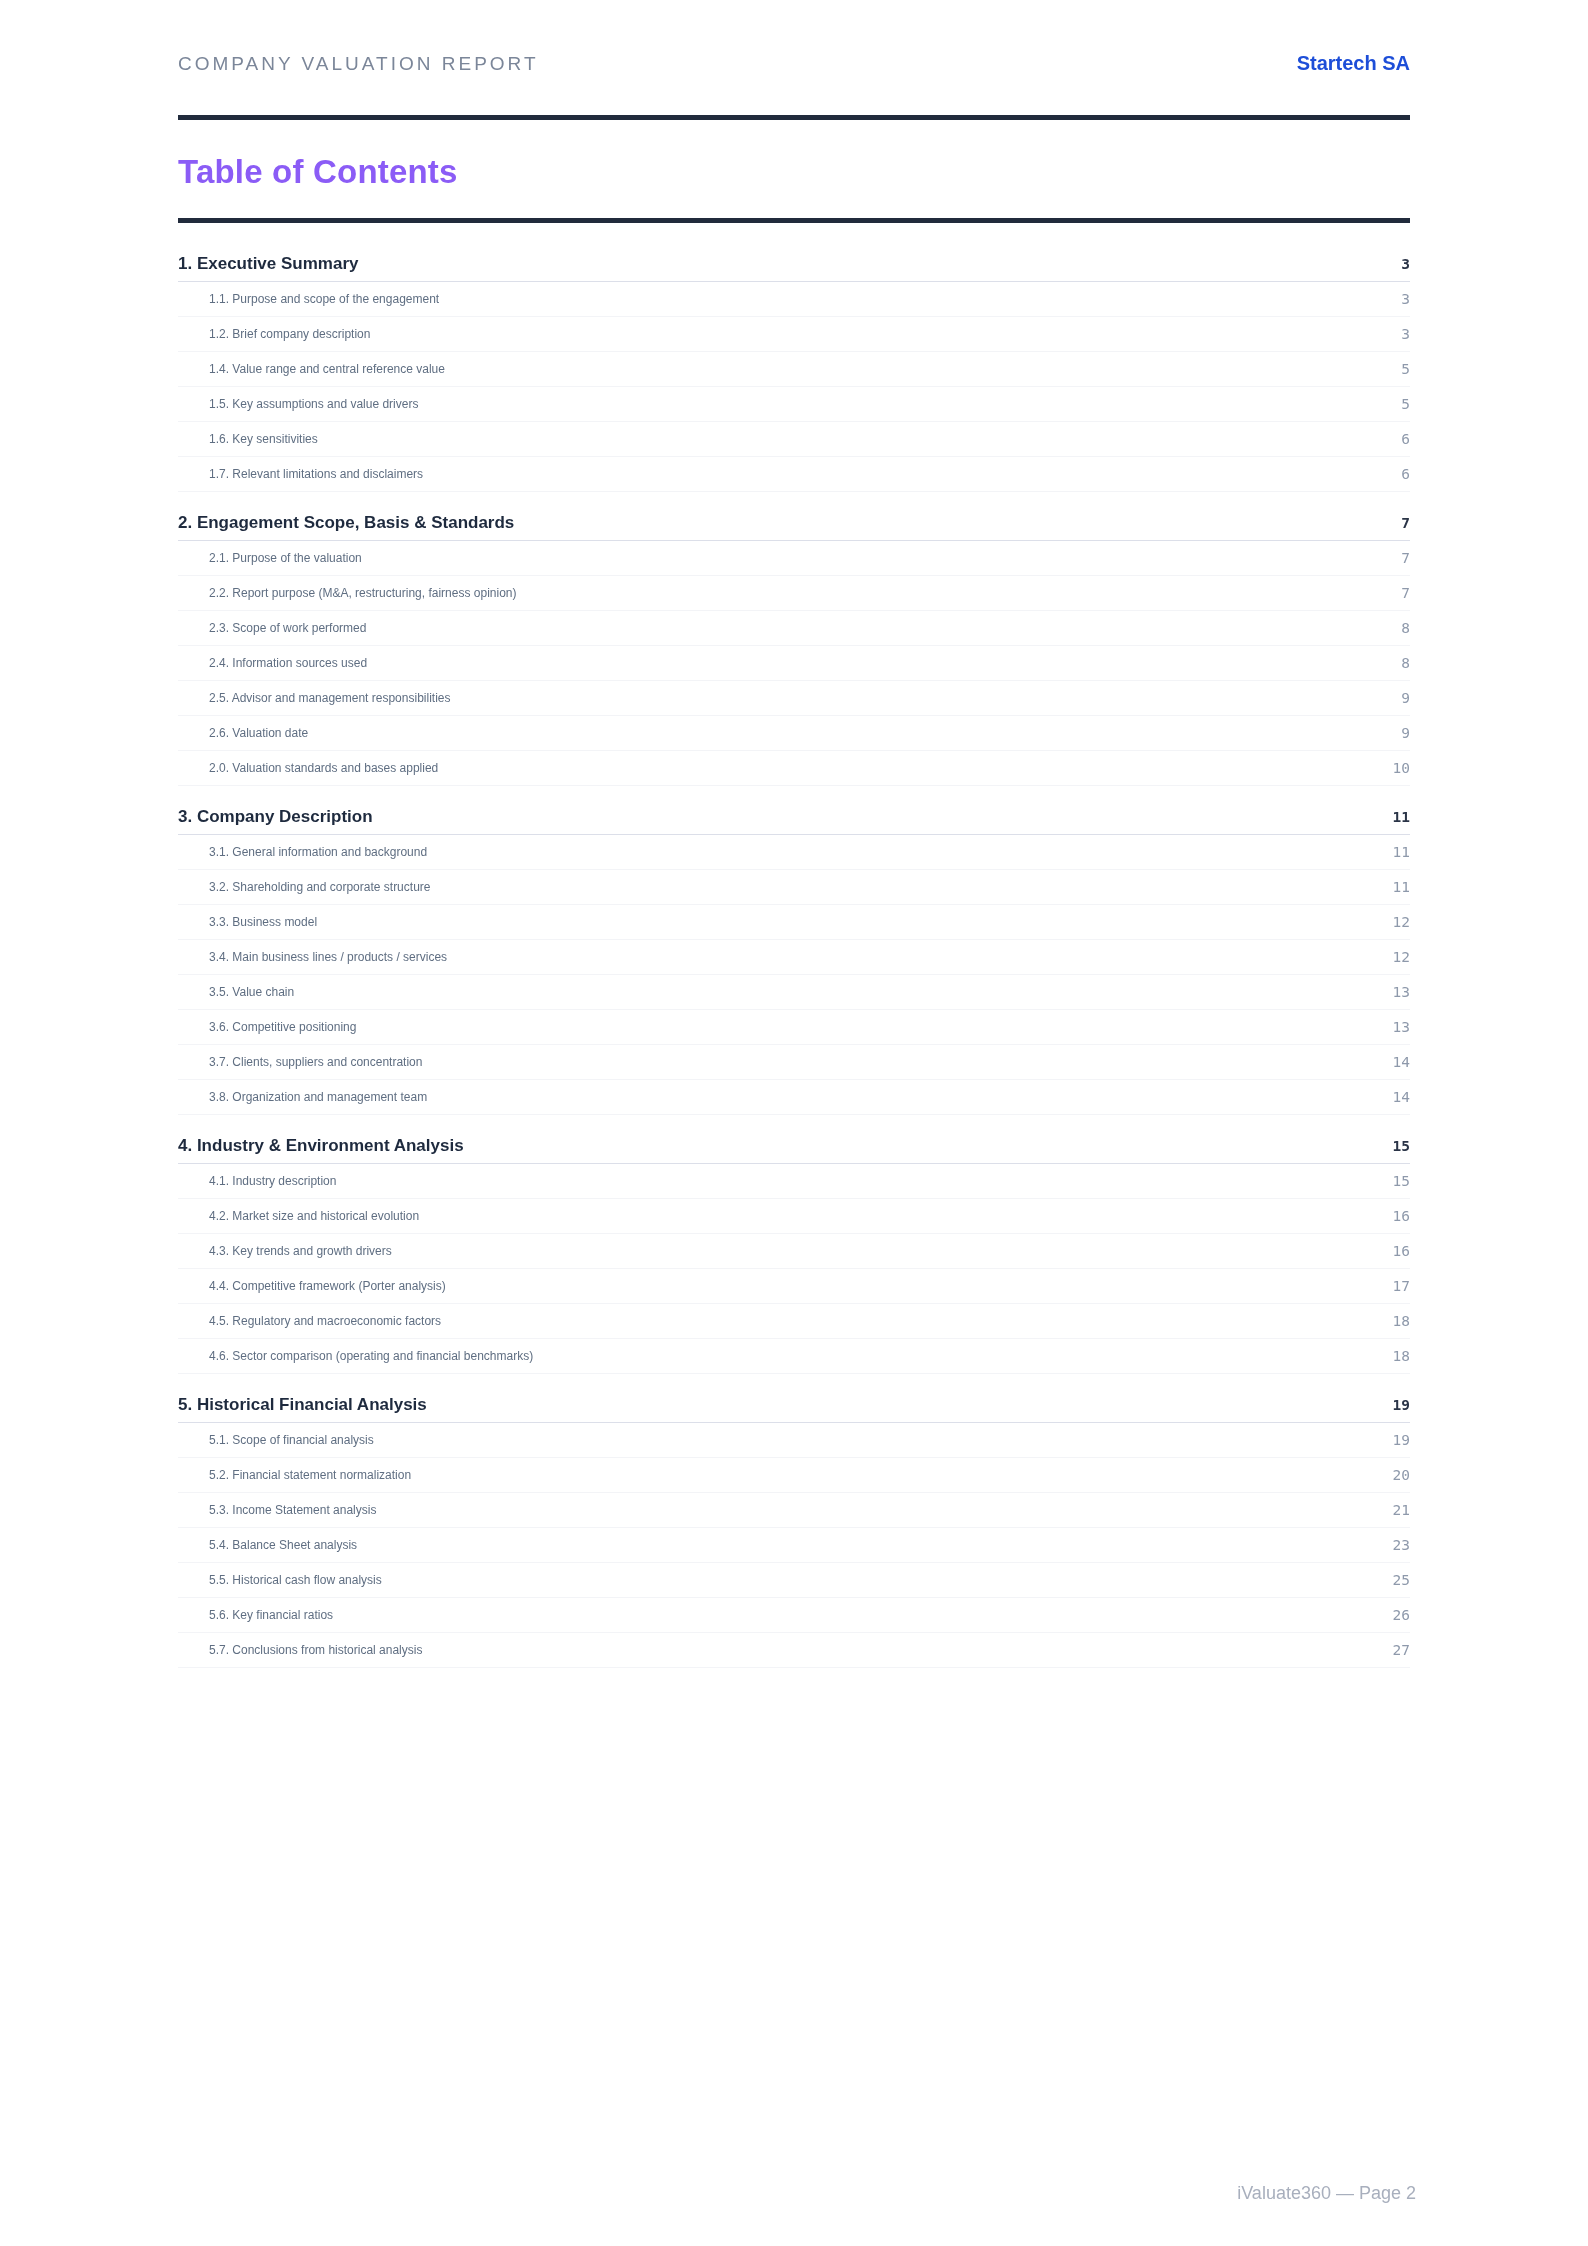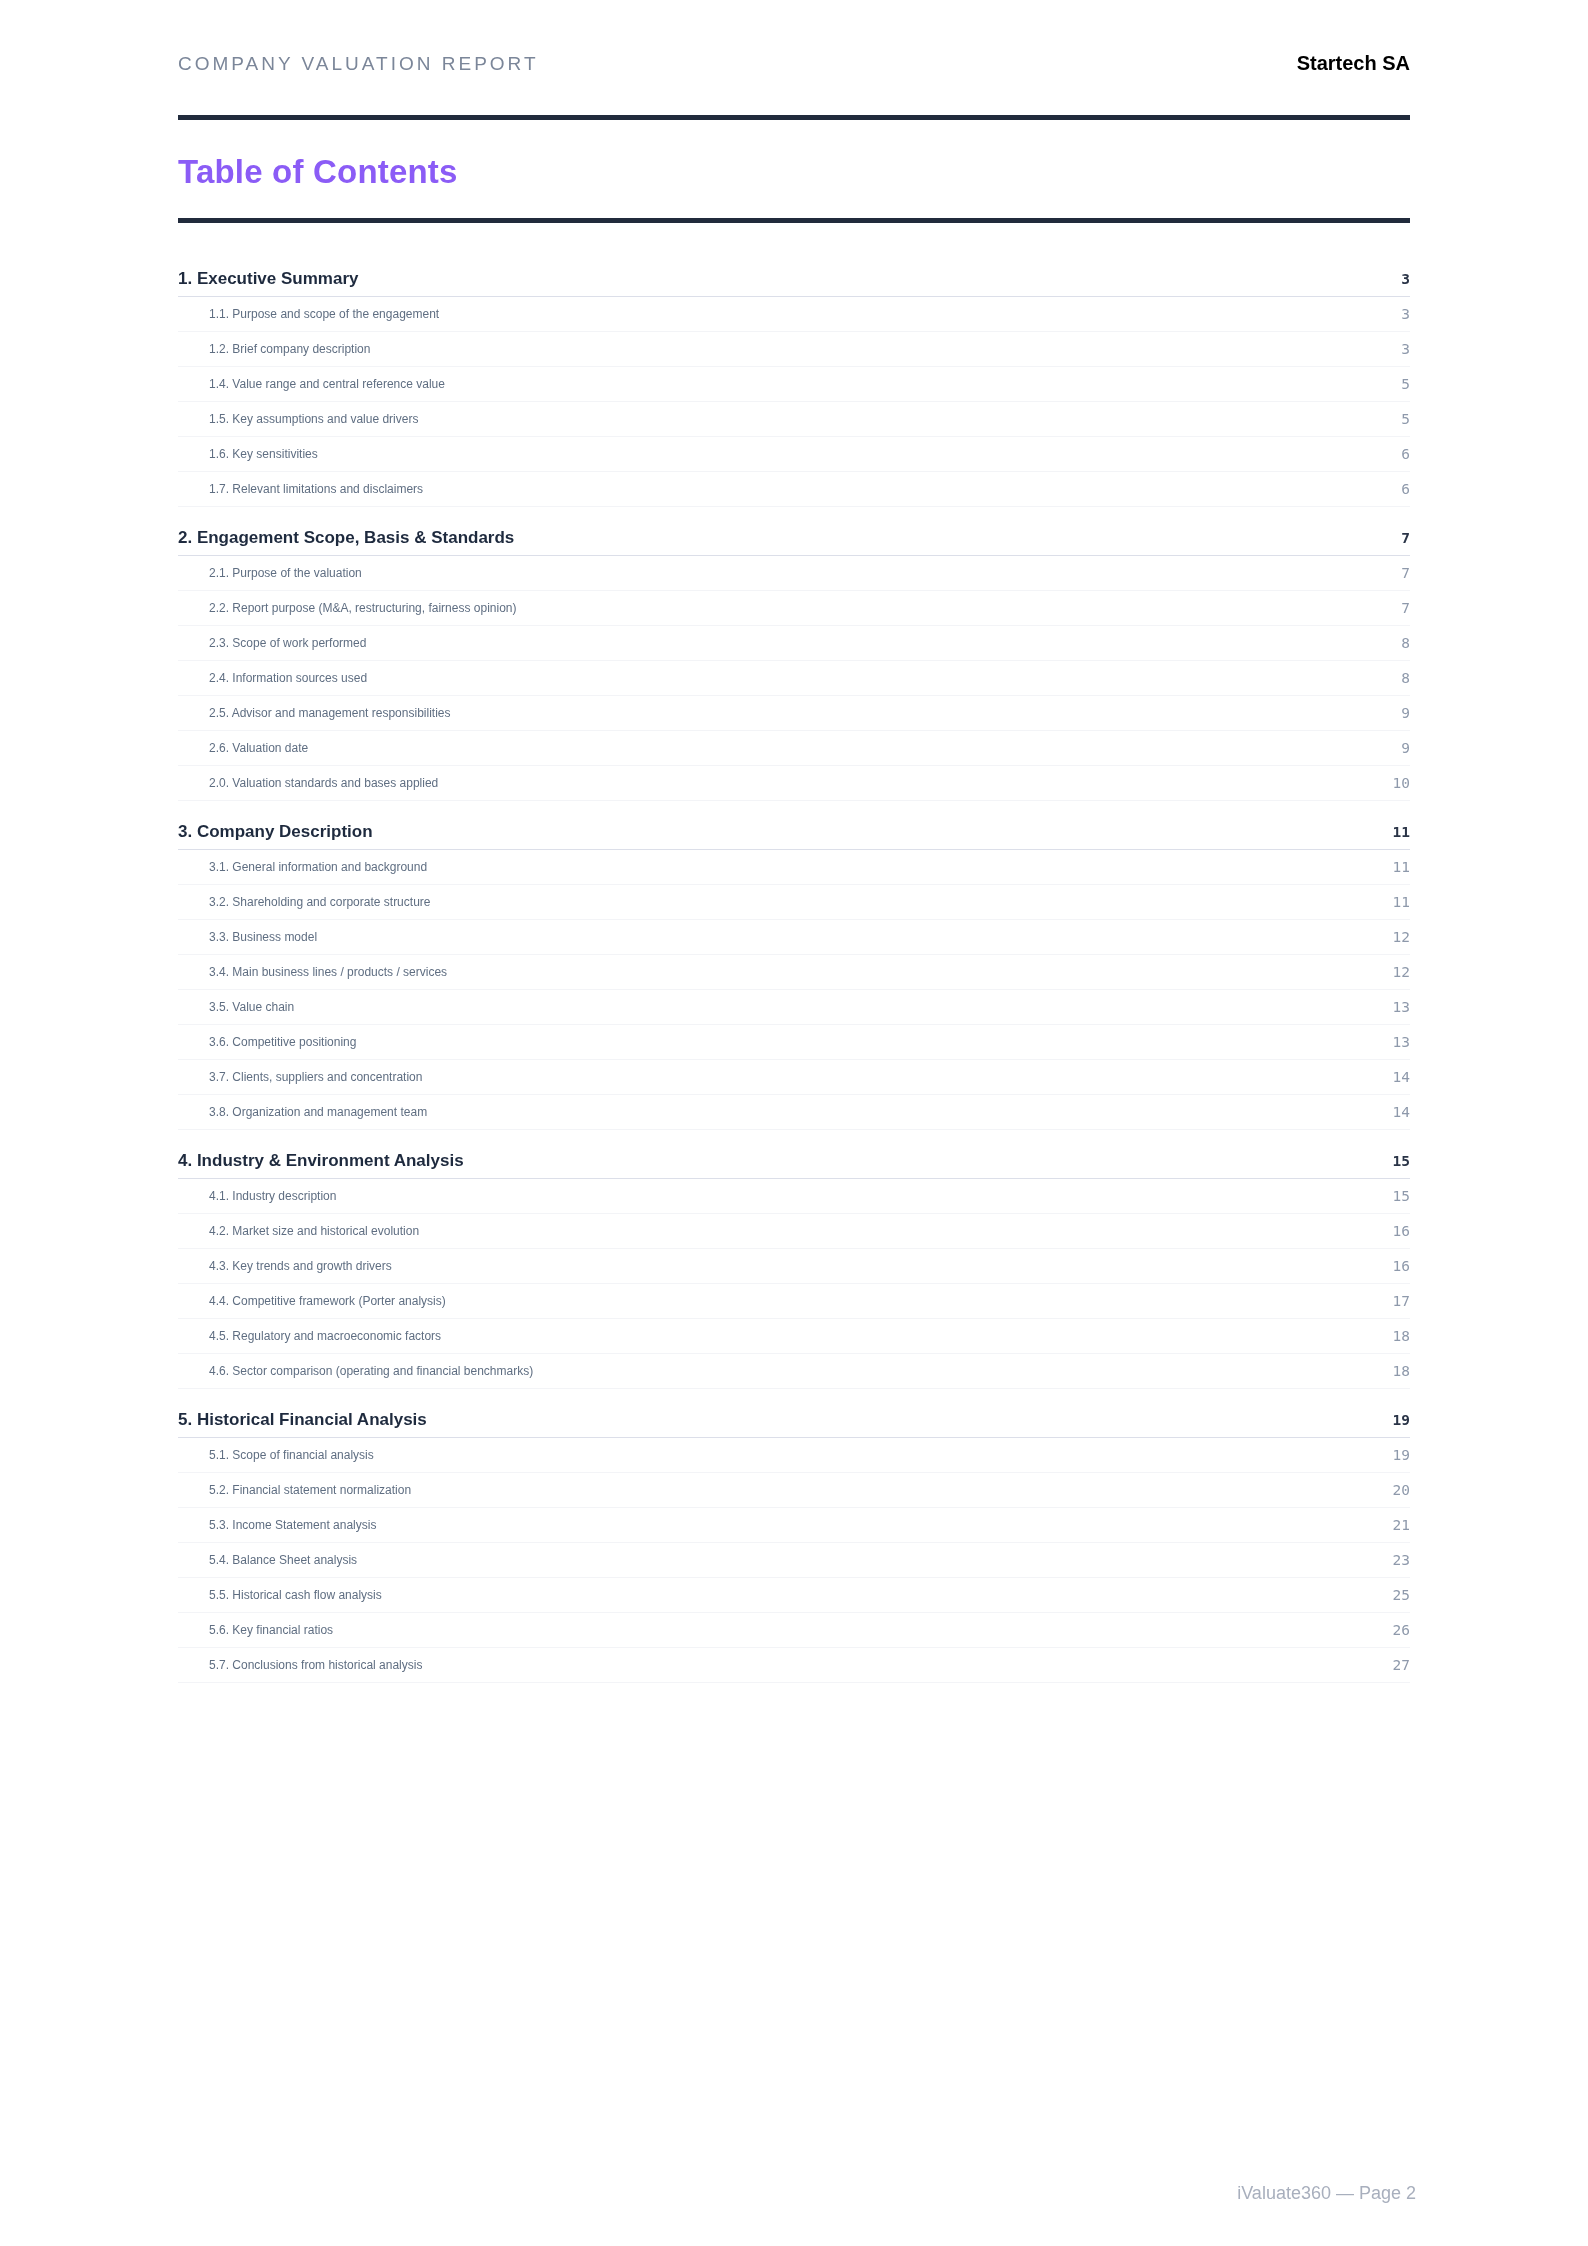--- a/index.html
+++ b/index.html
@@ -23,21 +23,21 @@
     justify-content: space-between;
     align-items: baseline;
   }
   .doc-header .report-label {
     color: #7b8699;
     font-size: 19px;
     letter-spacing: 3px;
     font-weight: 400;
   }
   .doc-header .company-name {
-    color: #000000;
+    color: #1d4ed8;
     font-size: 20px;
     font-weight: 700;
   }
 
   .rule {
     height: 5px;
     background: #212b3c;
     border: none;
   }
   .rule-top { margin-top: 40px; }
@@ -56,21 +56,21 @@
   .toc { margin-top: 0; }
 
   .toc-section-header {
     display: flex;
     justify-content: space-between;
     align-items: baseline;
     padding: 21px 0 7px 0;
     border-bottom: 1px solid #dcdfe9;
     cursor: pointer;
   }
-  .toc-section-header:first-child { padding-top: 46px; }
+  .toc-section-header:first-child { padding-top: 31px; }
   .toc-section-header .toc-label {
     color: #1e2a3e;
     font-size: 17px;
     font-weight: 700;
   }
   .toc-section-header .toc-page {
     color: #2a3447;
     font-family: "DejaVu Sans Mono", monospace;
     font-size: 14.5px;
     font-weight: 700;

